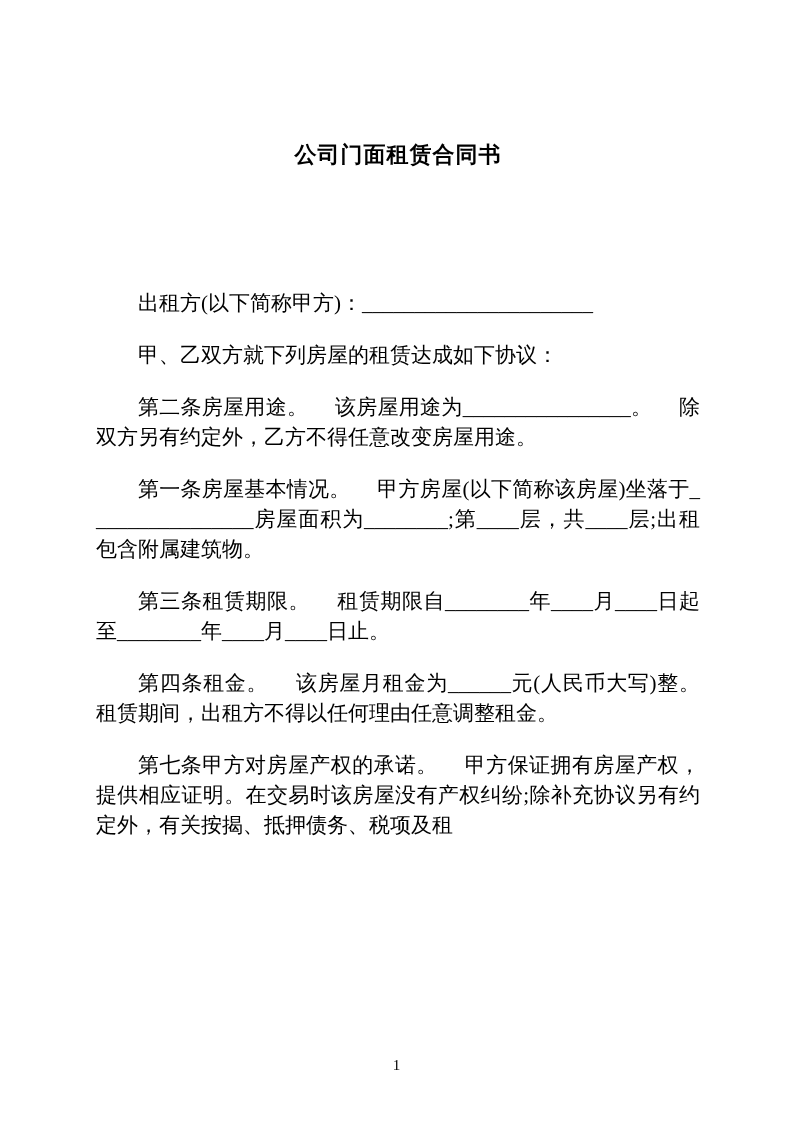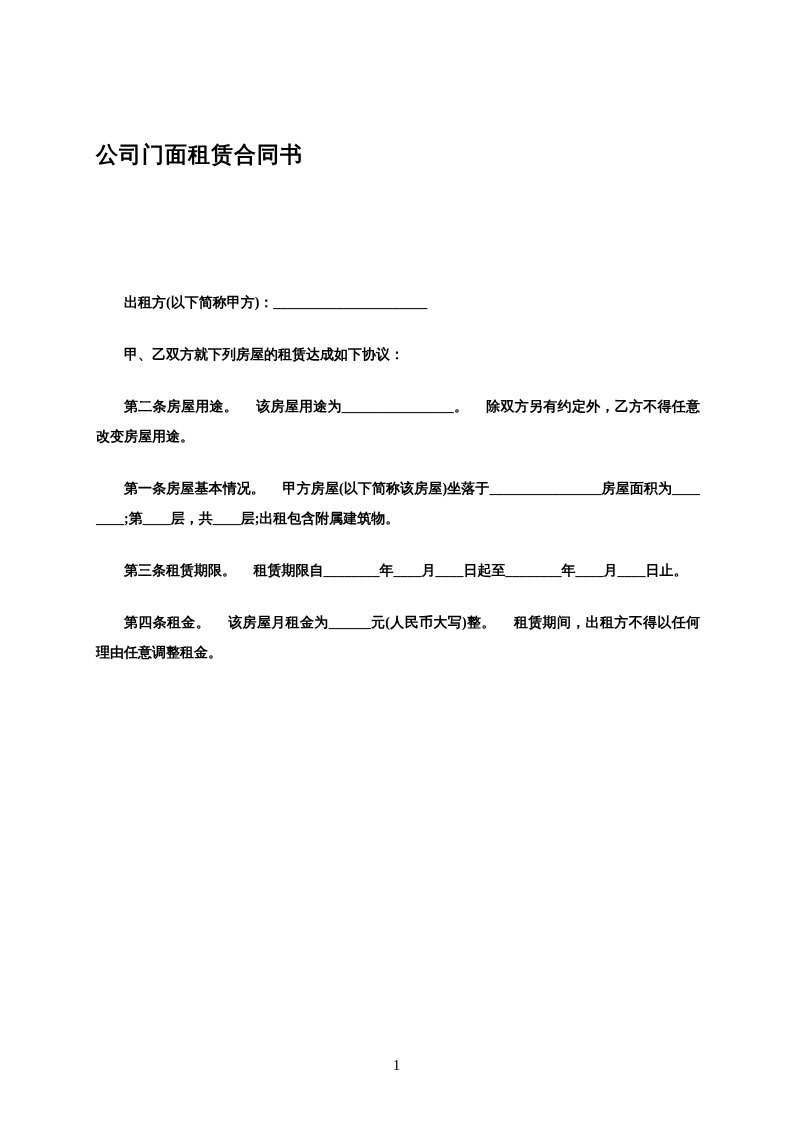--- a/index.html
+++ b/index.html
@@ -13,37 +13,36 @@
     height: 1122px;
     background: #ffffff;
     color: #000000;
     box-sizing: border-box;
     padding: 140px 93px 0 96px;
     font-family: "Liberation Serif", "DejaVu Serif", serif;
     overflow: hidden;
   }
   .doc-title {
     margin: 0 0 118px 0;
-    text-align: left;
+    text-align: center;
     font-size: 22px;
     font-weight: bold;
     font-family: "Liberation Sans", "DejaVu Sans", sans-serif;
     letter-spacing: 1px;
   }
   .doc-body {
     width: 100%;
   }
   .para {
     margin: 8px 0 22px 0;
-    font-size: 14px;
+    font-size: 21px;
     line-height: 30px;
     text-indent: 2em;
     text-align: justify;
     word-break: break-all;
-    font-weight: bold;
   }
   .page-number {
     position: absolute;
     left: 0;
     right: 0;
     bottom: 48px;
     text-align: center;
     font-size: 15px;
     font-family: "Liberation Serif", "DejaVu Serif", serif;
   }
@@ -54,16 +53,17 @@
 <div class="page">
   <h1 class="doc-title">公司门面租赁合同书</h1>
 
   <div class="doc-body">
       <div class="para">出租方(以下简称甲方)：______________________</div>
       <div class="para">甲、乙双方就下列房屋的租赁达成如下协议：</div>
       <div class="para">第二条房屋用途。　 该房屋用途为________________。　 除双方另有约定外，乙方不得任意改变房屋用途。</div>
       <div class="para">第一条房屋基本情况。　 甲方房屋(以下简称该房屋)坐落于________________房屋面积为________;第____层，共____层;出租包含附属建筑物。</div>
       <div class="para">第三条租赁期限。　 租赁期限自________年____月____日起至________年____月____日止。</div>
       <div class="para">第四条租金。　 该房屋月租金为______元(人民币大写)整。　 租赁期间，出租方不得以任何理由任意调整租金。</div>
+      <div class="para">第七条甲方对房屋产权的承诺。　 甲方保证拥有房屋产权，提供相应证明。在交易时该房屋没有产权纠纷;除补充协议另有约定外，有关按揭、抵押债务、税项及租</div>
     </div>
 
   <div class="page-number">1</div>
 </div>
 
 </body></html>

